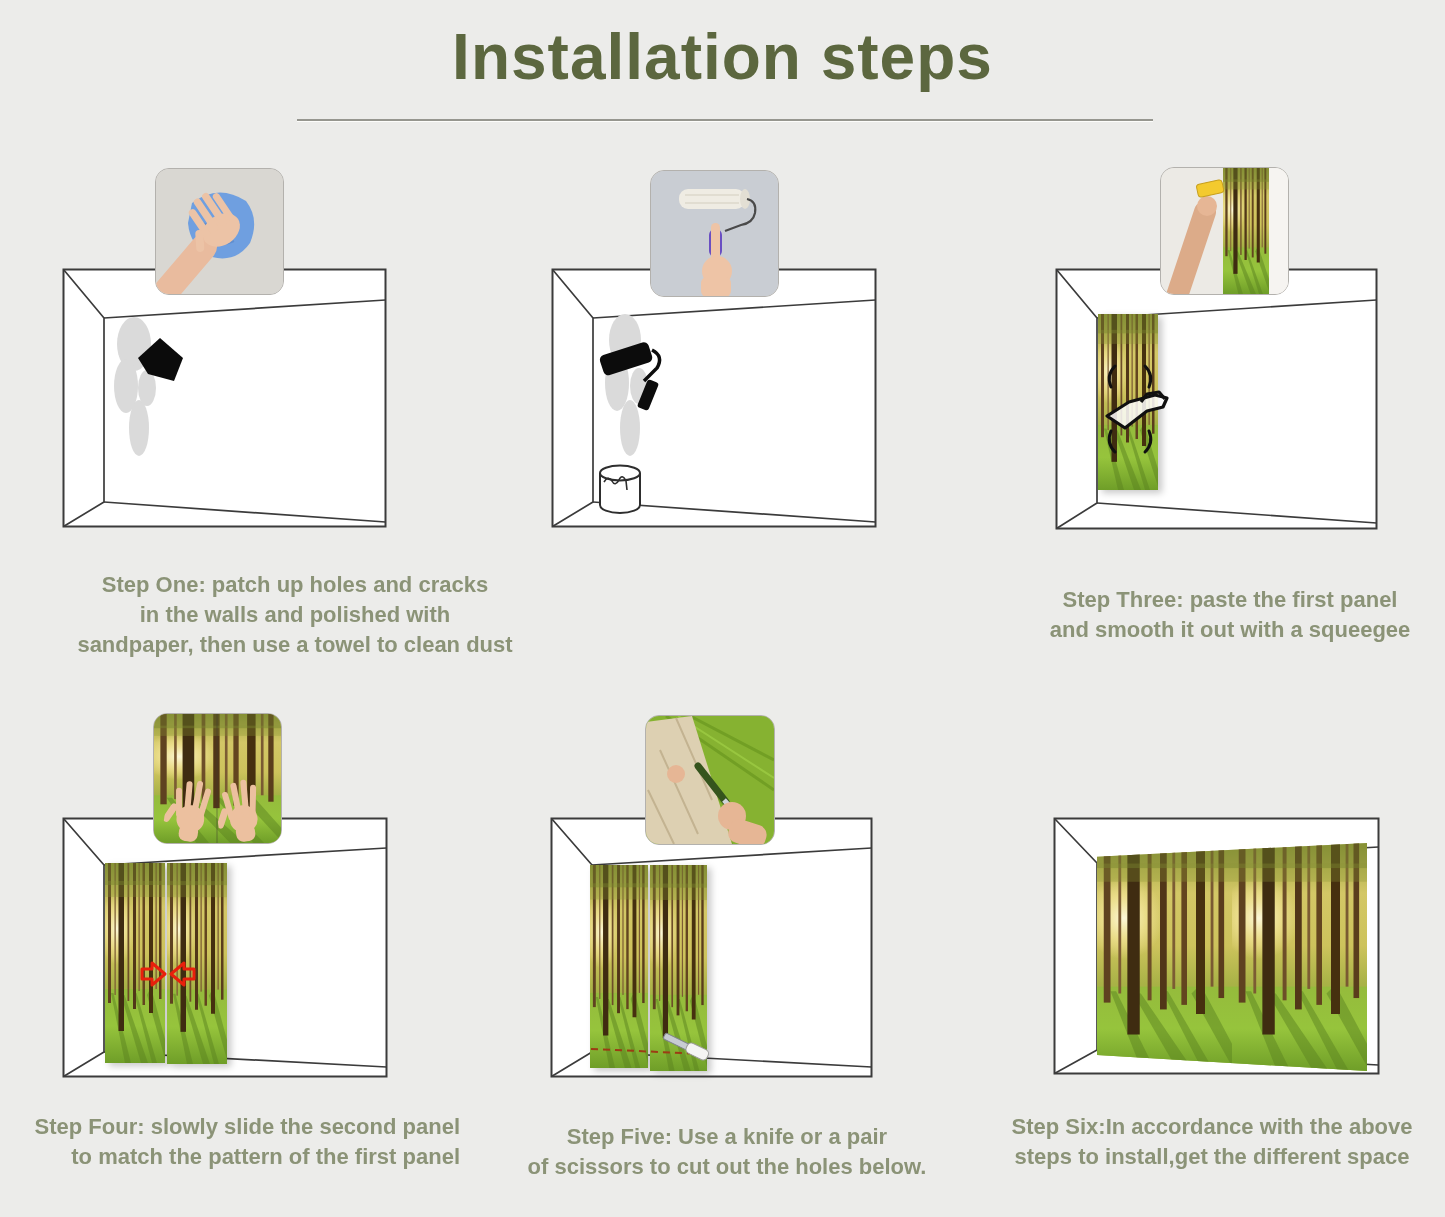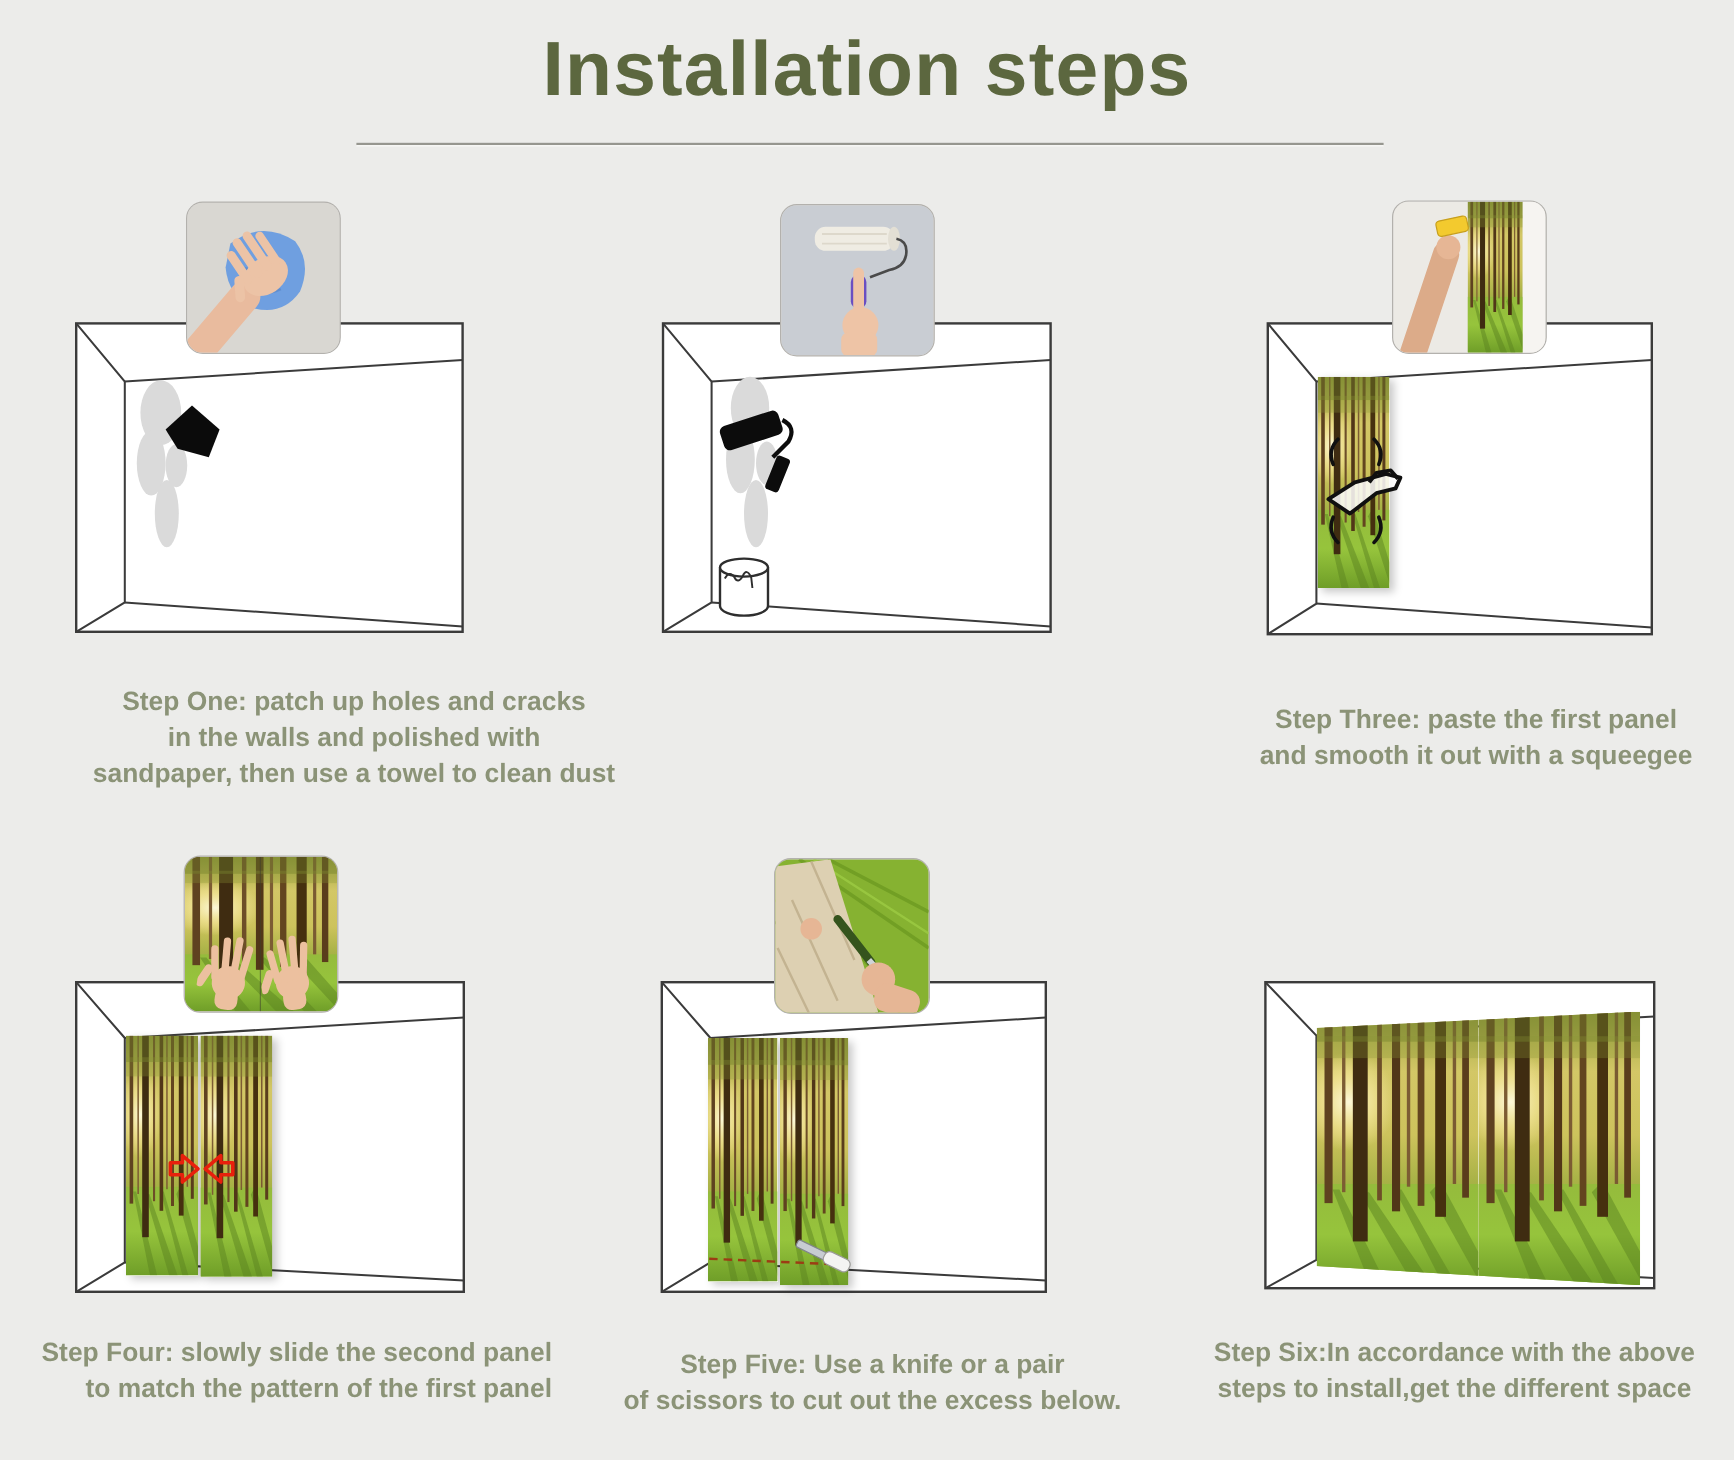--- a/index.html
+++ b/index.html
@@ -289,21 +289,21 @@
         <line x1="52" y1="50" x2="80" y2="86" stroke="#35541d" stroke-width="7" stroke-linecap="round"></line>
         <line x1="78" y1="84" x2="95" y2="103" stroke="#cfd4d8" stroke-width="5"></line>
       </g>
       <g fill="#e6b695">
         <circle cx="86" cy="100" r="14"></circle>
         <rect x="84" y="104" width="38" height="24" rx="10" transform="rotate(18 96 112)"></rect>
       </g>
     </svg>
   </div>
   <div class="caption" style="left:492px;top:1122px;width:470px;">Step Five: Use a knife or a pair
-of scissors to cut out the excess below.</div>
+of scissors to cut out the holes below.</div>
 
   <div class="room" style="left:1053px;top:817px;width:327px;height:258px;">
     <svg class="fillsvg" viewBox="0 0 327 258" preserveAspectRatio="none">
       <rect x="1.5" y="1.5" width="324" height="255" fill="#ffffff" stroke="#3b3b3b" stroke-width="2"></rect>
       <path d="M1.5,1.5 L44,46 L44,233 L1.5,256.5" fill="none" stroke="#3b3b3b" stroke-width="1.7"></path>
       <path d="M44,46 L325.5,30" fill="none" stroke="#3b3b3b" stroke-width="1.7"></path>
       <path d="M44,233 L325.5,248" fill="none" stroke="#3b3b3b" stroke-width="1.7"></path>
     </svg>
     <div class="panel" style="left:44px;top:26px;width:270px;height:228px;clip-path:polygon(0 6%,100% 0,100% 100%,0 93%);box-shadow:none;">
       <svg class="fillsvg">

